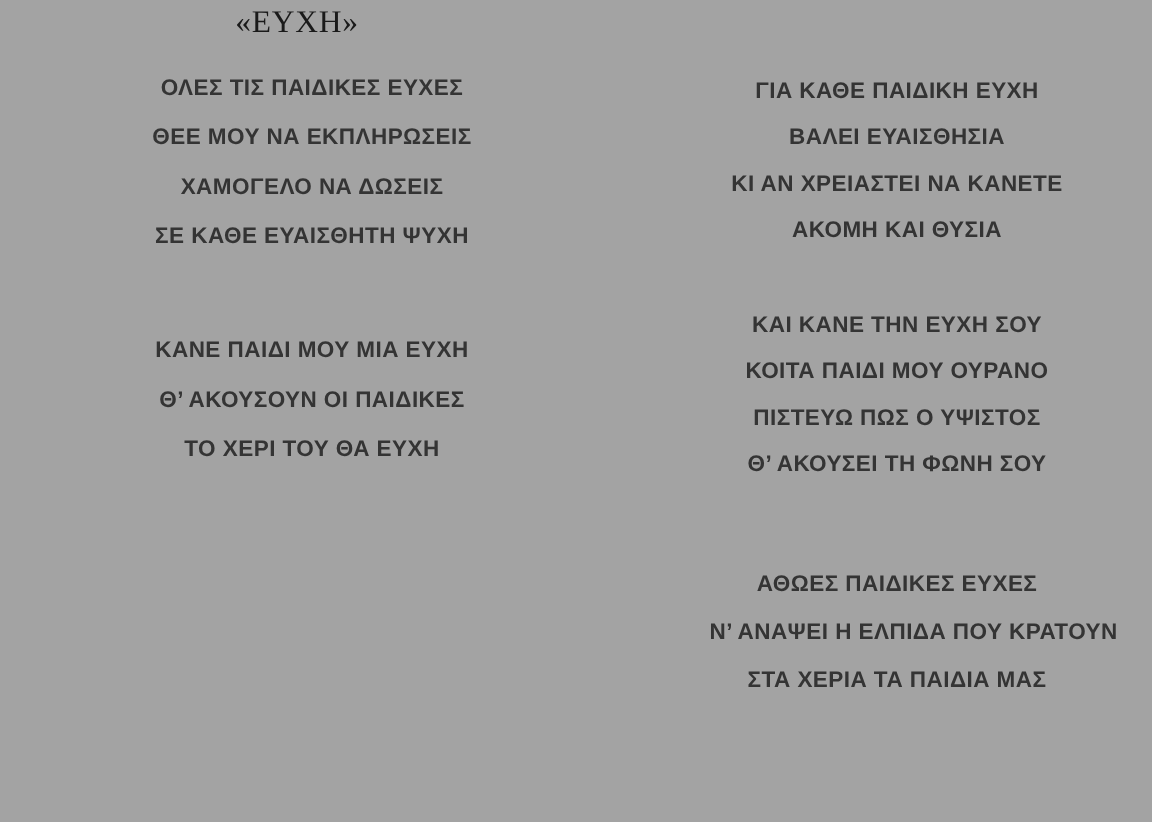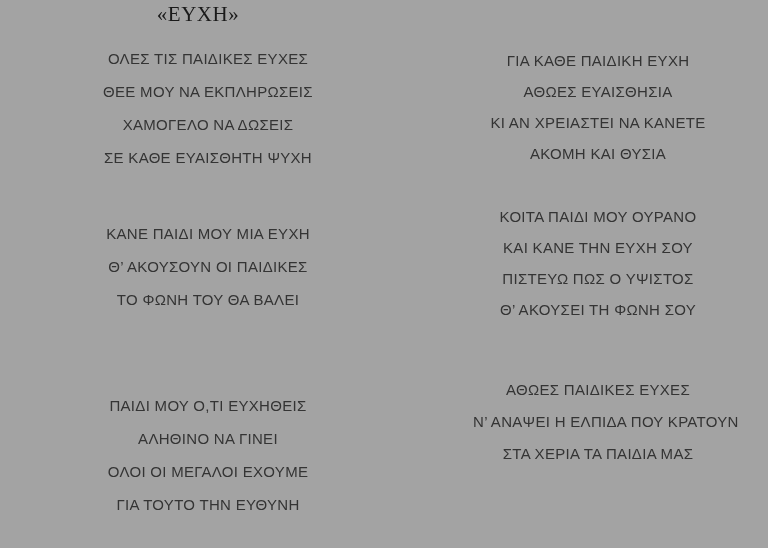--- a/index.html
+++ b/index.html
@@ -27,20 +27,21 @@
     color: #1a1a1a;
     letter-spacing: 0.5px;
   }
   .stanza {
     position: absolute;
     text-align: center;
     font-size: 15px;
     color: #343434;
     letter-spacing: 0.3px;
     white-space: nowrap;
+    font-weight: bold;
   }
   .stanza .line {
     display: block;
   }
   
   .col-left  { left: 83px;  width: 250px; line-height: 33px; }
   .ls1 { top: 42px; }
   .ls2 { top: 217px; }
   .ls3 { top: 389px; }
   
@@ -59,40 +60,34 @@
   <div class="stanza col-left ls1">
     <span class="line">ΟΛΕΣ ΤΙΣ ΠΑΙΔΙΚΕΣ ΕΥΧΕΣ</span>
     <span class="line">ΘΕΕ ΜΟΥ ΝΑ ΕΚΠΛΗΡΩΣΕΙΣ</span>
     <span class="line">ΧΑΜΟΓΕΛΟ ΝΑ ΔΩΣΕΙΣ</span>
     <span class="line">ΣΕ ΚΑΘΕ ΕΥΑΙΣΘΗΤΗ ΨΥΧΗ</span>
   </div>
 
   <div class="stanza col-left ls2">
     <span class="line">ΚΑΝΕ ΠΑΙΔΙ ΜΟΥ ΜΙΑ ΕΥΧΗ</span>
     <span class="line">Θ’ ΑΚΟΥΣΟΥΝ ΟΙ ΠΑΙΔΙΚΕΣ</span>
-    <span class="line">ΤΟ ΦΩΝΗ ΤΟΥ ΘΑ ΒΑΛΕΙ</span>
+    <span class="line">ΤΟ ΧΕΡΙ ΤΟΥ ΘΑ ΕΥΧΗ</span>
   </div>
 
-  <div class="stanza col-left ls3">
-    <span class="line">ΠΑΙΔΙ ΜΟΥ Ο,ΤΙ ΕΥΧΗΘΕΙΣ</span>
-    <span class="line">ΑΛΗΘΙΝΟ ΝΑ ΓΙΝΕΙ</span>
-    <span class="line">ΟΛΟΙ ΟΙ ΜΕΓΑΛΟΙ ΕΧΟΥΜΕ</span>
-    <span class="line">ΓΙΑ ΤΟΥΤΟ ΤΗΝ ΕΥΘΥΝΗ</span>
-  </div>
 
   <div class="stanza col-right rs1">
     <span class="line">ΓΙΑ ΚΑΘΕ ΠΑΙΔΙΚΗ ΕΥΧΗ</span>
-    <span class="line">ΑΘΩΕΣ ΕΥΑΙΣΘΗΣΙΑ</span>
+    <span class="line">ΒΑΛΕΙ ΕΥΑΙΣΘΗΣΙΑ</span>
     <span class="line">ΚΙ ΑΝ ΧΡΕΙΑΣΤΕΙ ΝΑ ΚΑΝΕΤΕ</span>
     <span class="line">ΑΚΟΜΗ ΚΑΙ ΘΥΣΙΑ</span>
   </div>
 
   <div class="stanza col-right rs2">
+    <span class="line">ΚΑΙ ΚΑΝΕ ΤΗΝ ΕΥΧΗ ΣΟΥ</span>
     <span class="line">ΚΟΙΤΑ ΠΑΙΔΙ ΜΟΥ ΟΥΡΑΝΟ</span>
-    <span class="line">ΚΑΙ ΚΑΝΕ ΤΗΝ ΕΥΧΗ ΣΟΥ</span>
     <span class="line">ΠΙΣΤΕΥΩ ΠΩΣ Ο ΥΨΙΣΤΟΣ</span>
     <span class="line">Θ’ ΑΚΟΥΣΕΙ ΤΗ ΦΩΝΗ ΣΟΥ</span>
   </div>
 
   <div class="stanza col-right rs3">
     <span class="line">ΑΘΩΕΣ ΠΑΙΔΙΚΕΣ ΕΥΧΕΣ</span>
     <span class="line">Ν’ ΑΝΑΨΕΙ Η ΕΛΠΙΔΑ ΠΟΥ ΚΡΑΤΟΥΝ</span>
     <span class="line">ΣΤΑ ΧΕΡΙΑ ΤΑ ΠΑΙΔΙΑ ΜΑΣ</span>
   </div>
 

